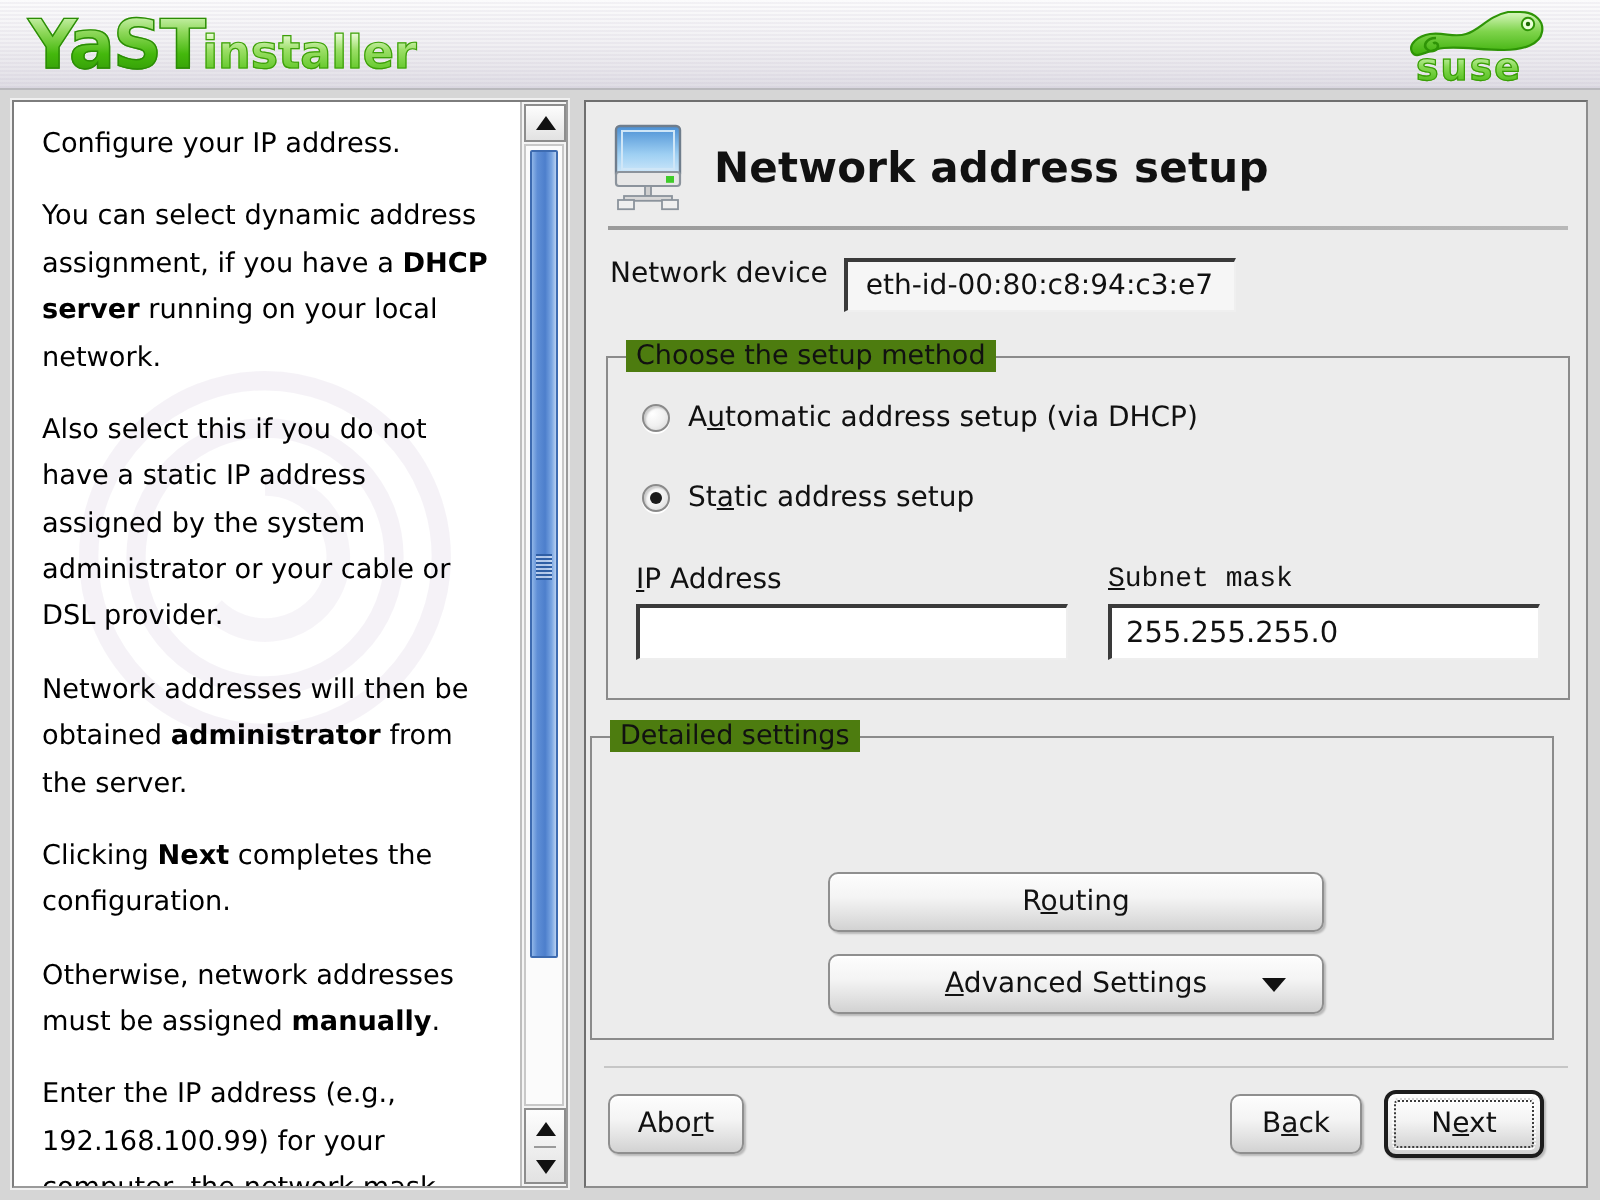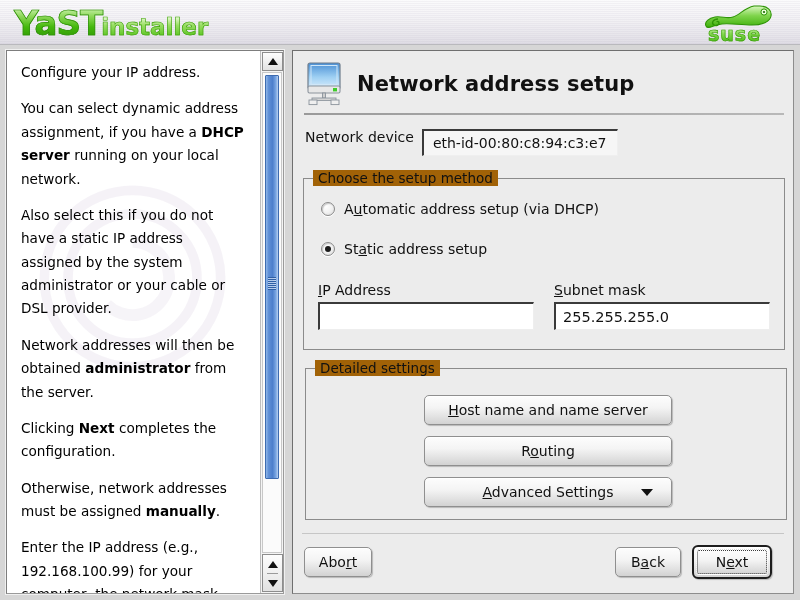--- a/index.html
+++ b/index.html
@@ -145,24 +145,24 @@
     border: 1px solid #efefef;
     border-top: 2px solid #3a3a3a; border-left: 2px solid #3a3a3a;
   }
 
   
   .group {
     position: absolute; border: 1px solid #8b8b8b; background: transparent;
   }
   .group > .legend {
     position: absolute; top: -9px; left: 9px; padding: 0 5px;
-    background: #a16207; font-size: 13.5px; color: #111;
+    background: #4d7c0f; font-size: 13.5px; color: #111;
   }
   #grp-setup { left: 10px; top: 127px; width: 482px; height: 172px; }
-  #grp-detail { left: 12px; top: 317px; width: 482px; height: 152px; }
+  #grp-detail { left: 2px; top: 317px; width: 482px; height: 152px; }
 
   
   .radio-row { position: absolute; display: flex; align-items: center; gap: 9px; cursor: default; }
   .radio {
     width: 14px; height: 14px; border-radius: 50%;
     background: radial-gradient(circle at 35% 32%, #ffffff 0%, #f0f0f0 55%, #d3d3d3 100%);
     border: 1px solid #8a8a8a;
     box-shadow: inset 1px 1px 1px rgba(0,0,0,.18), 0 1px 0 #fff;
     position: relative; flex: 0 0 auto;
   }
@@ -325,30 +325,27 @@
       </div>
 
       <div class="radio-row" style="left:17px; top:62px;">
         <span class="radio on" id="radio-static"></span>
         <span class="radio-label" id="lbl-static">St<span class="u">a</span>tic address setup</span>
       </div>
 
       <span class="fld-label" id="lbl-ip" style="left:14px; top:103px;"><span class="u">I</span>P Address</span>
       <span class="txtfield" id="fld-ip" style="left:14px; top:123px; width:216px;"></span>
 
-      <span class="fld-label" id="lbl-mask" style="left:250px; top:103px;"><span class="u">S</span>ubnet mask</span>
+      <span class="fld-label" id="lbl-mask" style="left:250px; top:103px;font-family:Liberation Mono, monospace;"><span class="u">S</span>ubnet mask</span>
       <span class="txtfield" id="fld-mask" style="left:250px; top:123px; width:216px;">255.255.255.0</span>
     </div>
 
     <div class="group" id="grp-detail">
       <span class="legend">Detailed settings</span>
 
-      <div class="btn btn-wide" id="btn-host">
-        <span id="lbl-host"><span class="u">H</span>ost name and name server</span>
-      </div>
       <div class="btn btn-wide" id="btn-routing">
         <span id="lbl-routing">R<span class="u">o</span>uting</span>
       </div>
       <div class="btn btn-wide" id="btn-adv">
         <span id="lbl-adv"><span class="u">A</span>dvanced Settings</span>
         <span class="caret"></span>
       </div>
     </div>
 
     <div class="bottom-sep"></div>

